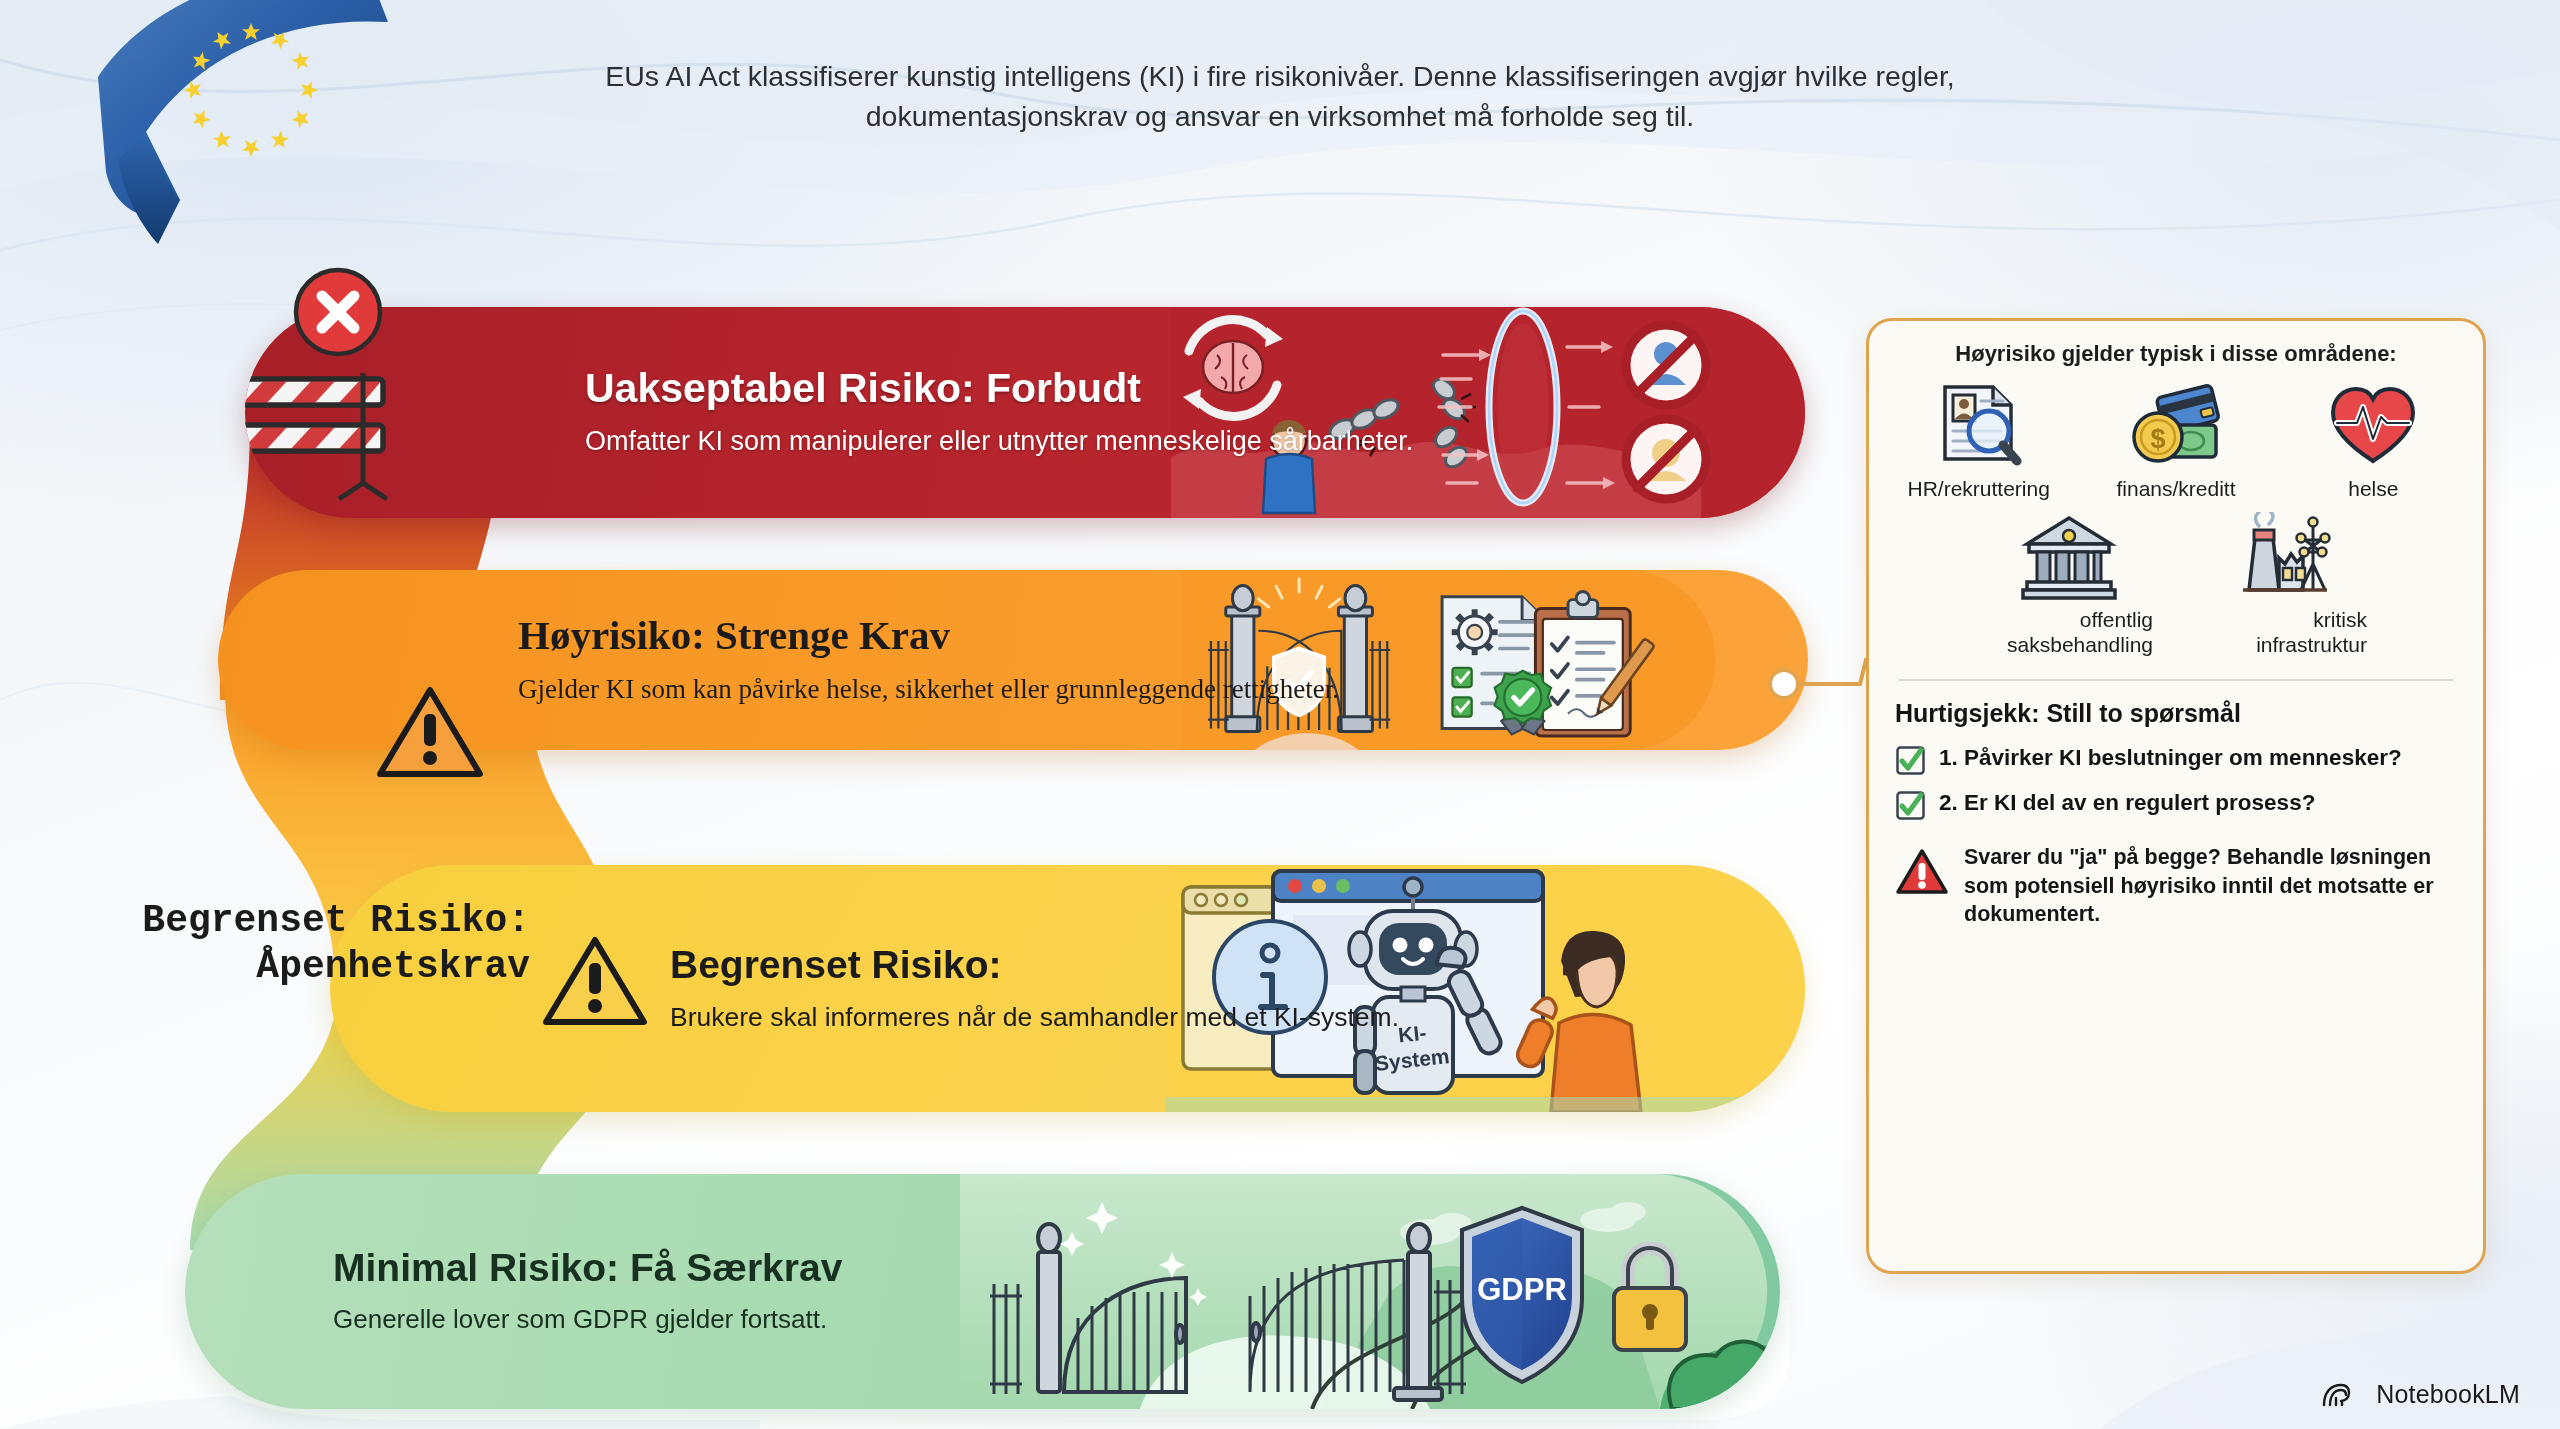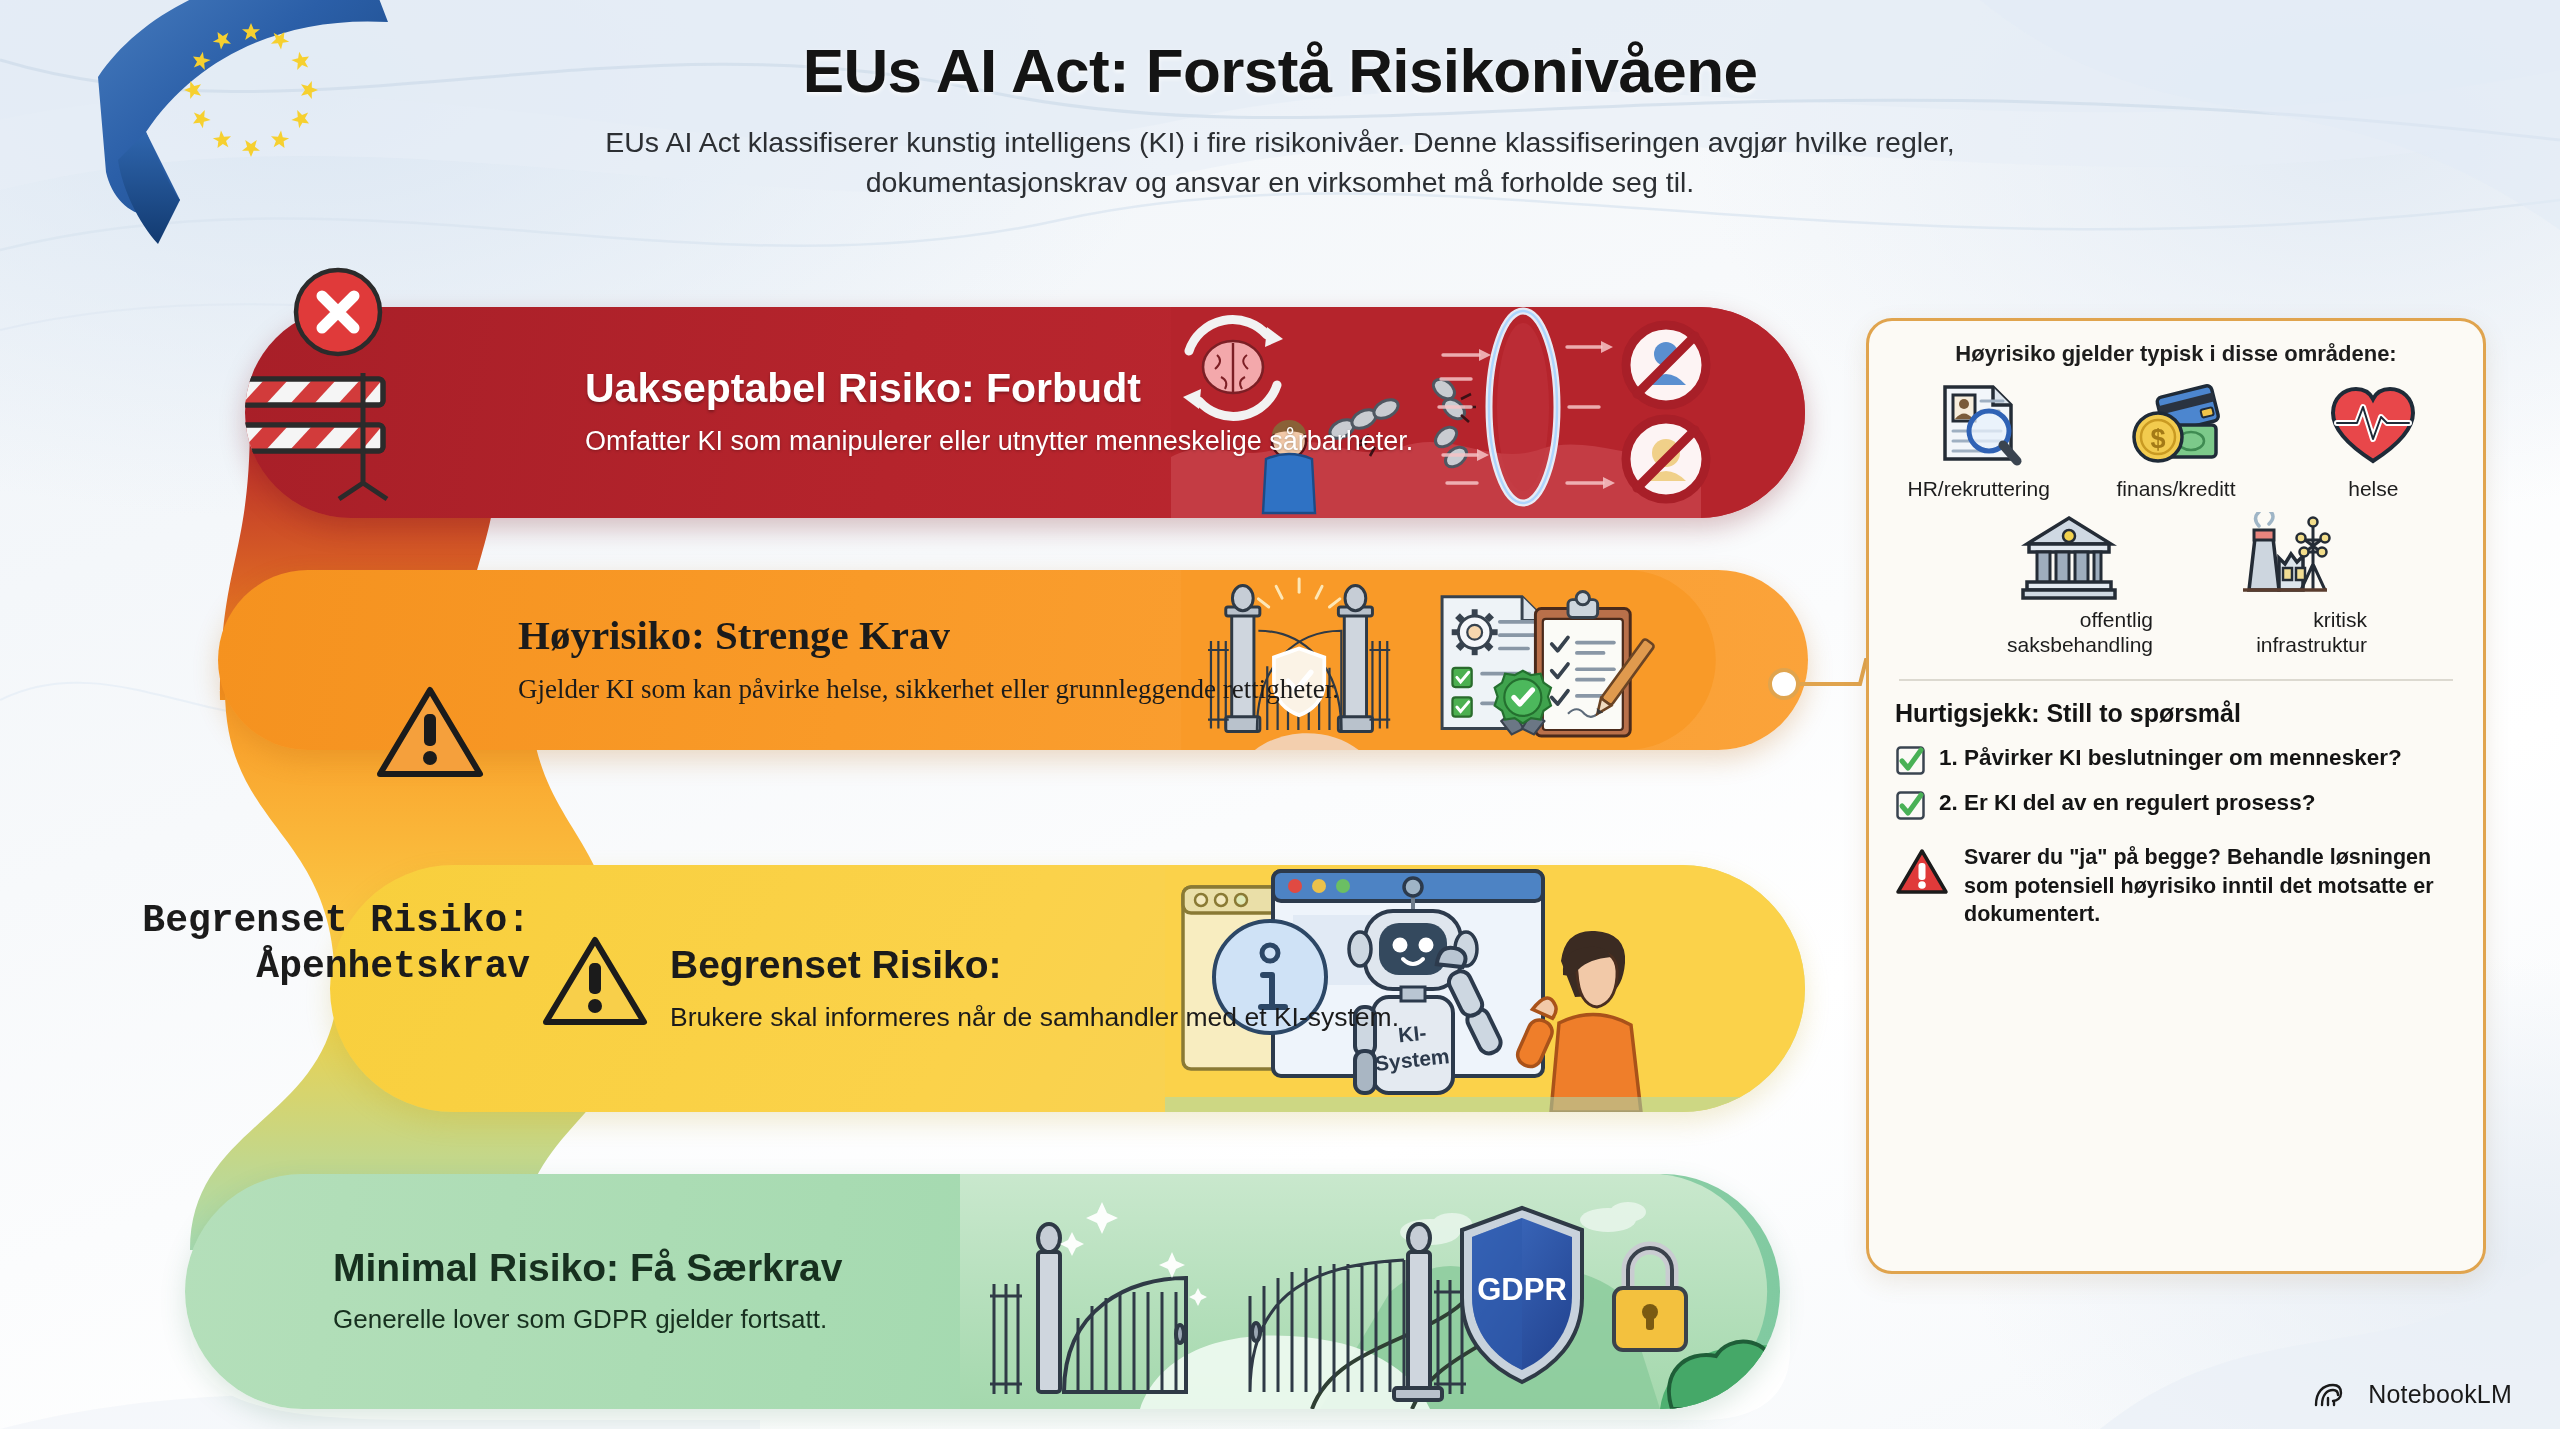--- a/index.html
+++ b/index.html
@@ -162,21 +162,21 @@
   .check-row { display: flex; align-items: flex-start; gap: 13px; margin-bottom: 13px; }
   .check-box { flex: 0 0 auto; width: 31px; height: 31px; margin-top: 1px; }
   .check-txt { font-size: 22.5px; font-weight: 700; color: #141414; line-height: 1.25; }
 
   .warn-row { display: flex; align-items: flex-start; gap: 15px; margin-top: 22px; padding-bottom: 8px; }
   .warn-ico { flex: 0 0 auto; width: 54px; height: 50px; margin-top: 4px; }
   .warn-txt { font-size: 21.5px; font-weight: 700; color: #161616; line-height: 1.32; }
 
   
   .footer {
-    position: absolute; right: 48px; bottom: 20px;
+    position: absolute; right: 40px; bottom: 20px;
     display: flex; align-items: center; gap: 25px; z-index: 14;
   }
   .footer-logo { width: 30px; height: 26px; }
   .footer-name { font-size: 25px; color: #1a1a1a; letter-spacing: .2px; }
 </style>
 </head>
 <body>
 
 <div class="bg">
   <svg viewBox="0 0 2560 1429" preserveAspectRatio="none">
@@ -186,21 +186,20 @@
     <path d="M0,250 C360,160 700,300 1060,220 C1450,135 1850,290 2560,200" stroke="#d9e4f0" stroke-width="2.5" fill="none" opacity=".7"></path>
     <path d="M0,330 C340,250 680,390 1050,310" stroke="#e0e9f3" stroke-width="2" fill="none" opacity=".8"></path>
     <path d="M1980,0 C2180,160 2320,60 2560,230 L2560,0 Z" fill="#e2ebf5" opacity=".55"></path>
     <path d="M2100,1429 C2260,1300 2400,1380 2560,1250 L2560,1429 Z" fill="#eaf0f6" opacity=".7"></path>
     <path d="M0,1429 C260,1360 520,1420 760,1380 L760,1429 Z" fill="#f0f4f8" opacity=".6"></path>
     <path d="M0,700 C120,640 240,760 360,700" stroke="#e6eef6" stroke-width="2" fill="none" opacity=".8"></path>
   </svg>
 </div>
 
 <div class="header">
-  <div class="title">EUs AI Act: Forstå Risikonivåene</div>
   <div class="subtitle">EUs AI Act klassifiserer kunstig intelligens (KI) i fire risikonivåer. Denne klassifiseringen avgjør hvilke regler, dokumentasjonskrav og ansvar en virksomhet må forholde seg til.</div>
 </div>
 
 <div class="euflag">
   <svg viewBox="0 0 330 300">
     <defs>
       <linearGradient id="euGrad" x1="0" y1="0" x2="1" y2="1">
         <stop offset="0%" stop-color="#4a7fc0"></stop>
         <stop offset="45%" stop-color="#2b5fa8"></stop>
         <stop offset="100%" stop-color="#17447e"></stop>

